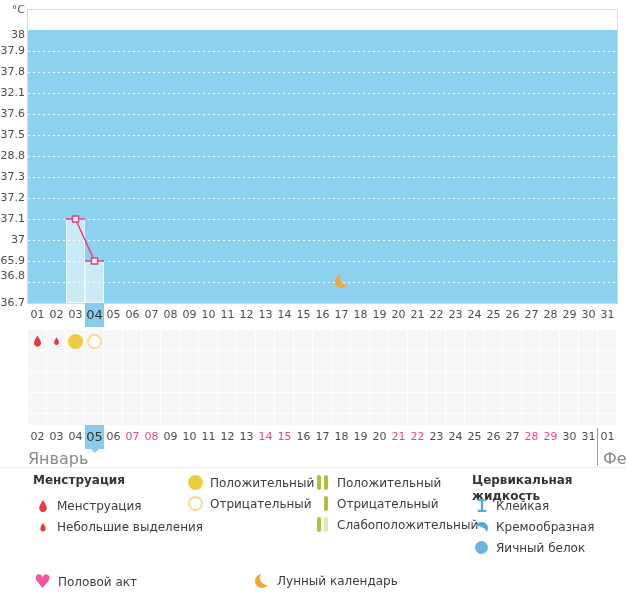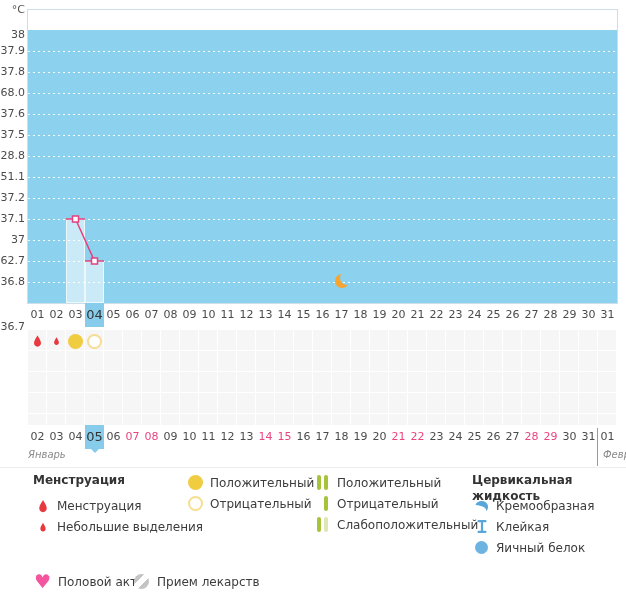--- a/index.html
+++ b/index.html
@@ -33,21 +33,21 @@
     border-left:4px solid transparent;border-right:4px solid transparent;border-top:4px solid #87cdeb;}
   #days-row1{position:absolute;top:303px;left:0;width:626px;height:24px;}
   #gridarea{position:absolute;top:330px;left:28px;width:589px;height:95px;
     background-image:
       repeating-linear-gradient(to bottom,rgba(255,255,255,0) 0 20px,#ffffff 20px 21px),
       repeating-linear-gradient(to right,#f6f6f6 0 18px,#ffffff 18px 19px);}
   #icons-row{position:absolute;top:329px;left:0;width:626px;height:24px;}
   .evcell{position:absolute;width:19px;height:24px;display:flex;align-items:center;justify-content:center;}
   #cal-row{position:absolute;top:425px;left:0;width:626px;height:24px;}
   #month-divider{position:absolute;left:597px;top:428px;width:1px;height:38px;background:#9a9a9a;}
-  .month{position:absolute;top:449px;height:16px;font-size:10px;color:#8a8a8a;white-space:nowrap;font-style:italic;}
+  .month{position:absolute;top:449px;height:16px;font-size:16px;color:#8a8a8a;white-space:nowrap;}
   #month-left{left:28px;}
   #month-right{left:603px;}
   #sep{position:absolute;top:467px;left:0;width:626px;border-top:1px solid #ededed;}
   
   #legend{position:absolute;top:472px;left:0;width:626px;height:123px;}
   .lcol{position:absolute;top:0;}
   .lhead{font-size:12px;font-weight:bold;color:#333;margin-bottom:7px;height:16px;line-height:16px;}
   .litem{display:flex;align-items:center;height:21px;font-size:12px;color:#3c3c3c;}
   .licon{width:19px;display:flex;align-items:center;justify-content:center;margin-right:5px;flex:none;}
   .ycircle{width:15px;height:15px;border-radius:50%;background:#f0cc41;}
@@ -63,31 +63,31 @@
   .fitem .licon{margin-right:6px;}
 </style>
 </head>
 <body>
 
 <div id="unit">°C</div>
 <div id="y-axis">
     <div class="ytick" style="top: 28px;">38</div>
     <div class="ytick" style="top: 44px; margin-left: 31px;">37.9</div>
     <div class="ytick" style="top: 65px;">37.8</div>
-    <div class="ytick" style="top: 86px;">68.0</div>
+    <div class="ytick" style="top: 86px;">32.1</div>
     <div class="ytick" style="top: 107px;">37.6</div>
     <div class="ytick" style="top: 128px;">37.5</div>
     <div class="ytick" style="top: 149px;">28.8</div>
-    <div class="ytick" style="top: 170px;">51.1</div>
+    <div class="ytick" style="top: 170px;">37.3</div>
     <div class="ytick" style="top: 191px;">37.2</div>
     <div class="ytick" style="top: 212px;">37.1</div>
     <div class="ytick" style="top: 233px;">37</div>
-    <div class="ytick" style="top: 254px;">62.7</div>
-    <div class="ytick" style="top: 275px;">36.8</div>
-    <div class="ytick" style="top: 296px; margin-top: 24px;">36.7</div>
+    <div class="ytick" style="top: 254px;">65.9</div>
+    <div class="ytick" style="top: 269px;">36.8</div>
+    <div class="ytick" style="top: 296px;">36.7</div>
   </div>
 
 <div id="plot">
   <div id="plot-blue"></div>
   <div id="plot-grid">
       <div class="gline" style="top: 41px;"></div>
       <div class="gline" style="top: 62px;"></div>
       <div class="gline" style="top: 83px;"></div>
       <div class="gline" style="top: 104px;"></div>
       <div class="gline" style="top: 125px;"></div>
@@ -264,47 +264,47 @@
           </span>
       </span>
       <span>Слабоположительный</span>
     </div>
   </div>
 
   <div class="lcol" style="left:472px">
     <div class="lhead">Цервикальная жидкость</div>
     <div class="litem">
       <span class="licon">
+        <svg width="14" height="15" viewBox="0 0 14 15">
+            <path fill="none" stroke="#57a7da" stroke-width="2.2" stroke-linecap="round" d="M3.5 2.2 H10.5 M7 2.2 V12.8 M3.5 12.8 H10.5"></path>
+          </svg>
+      </span>
+      <span>Клейкая</span>
+    </div>
+    <div class="litem">
+      <span class="licon">
         <svg width="15" height="14" viewBox="0 0 15 14">
             <path fill="#57a7da" d="M1.5 6 C2.5 2.5 8 0.8 11.6 3.2 C14.6 5.2 14.8 9.6 12.2 12.2 C12.5 9 9.5 6.8 1.5 6 Z"></path>
           </svg>
       </span>
       <span>Кремообразная</span>
     </div>
     <div class="litem">
       <span class="licon">
-        <svg width="14" height="15" viewBox="0 0 14 15">
-            <path fill="none" stroke="#57a7da" stroke-width="2.2" stroke-linecap="round" d="M3.5 2.2 H10.5 M7 2.2 V12.8 M3.5 12.8 H10.5"></path>
-          </svg>
-      </span>
-      <span>Клейкая</span>
-    </div>
-    <div class="litem">
-      <span class="licon">
           <span class="bcircle"></span>
         </span>
       <span>Яичный белок</span>
     </div>
   </div>
 
   <div class="fitem" style="left:33px">
     <span class="licon">
         <span class="heart">♥</span>
       </span>
     <span>Половой акт</span>
   </div>
-  <div class="fitem" style="left:132px">
+  <div class="fitem" style="left:252px">
     <span class="licon">
-        <span class="pill"></span>
-      </span>
-    <span>Прием лекарств</span>
+        <span class="crescent" style="width:14px;height:14px;"></span>
+      </span>
+    <span>Лунный календарь</span>
   </div>
 </div>
 
 </body></html>

